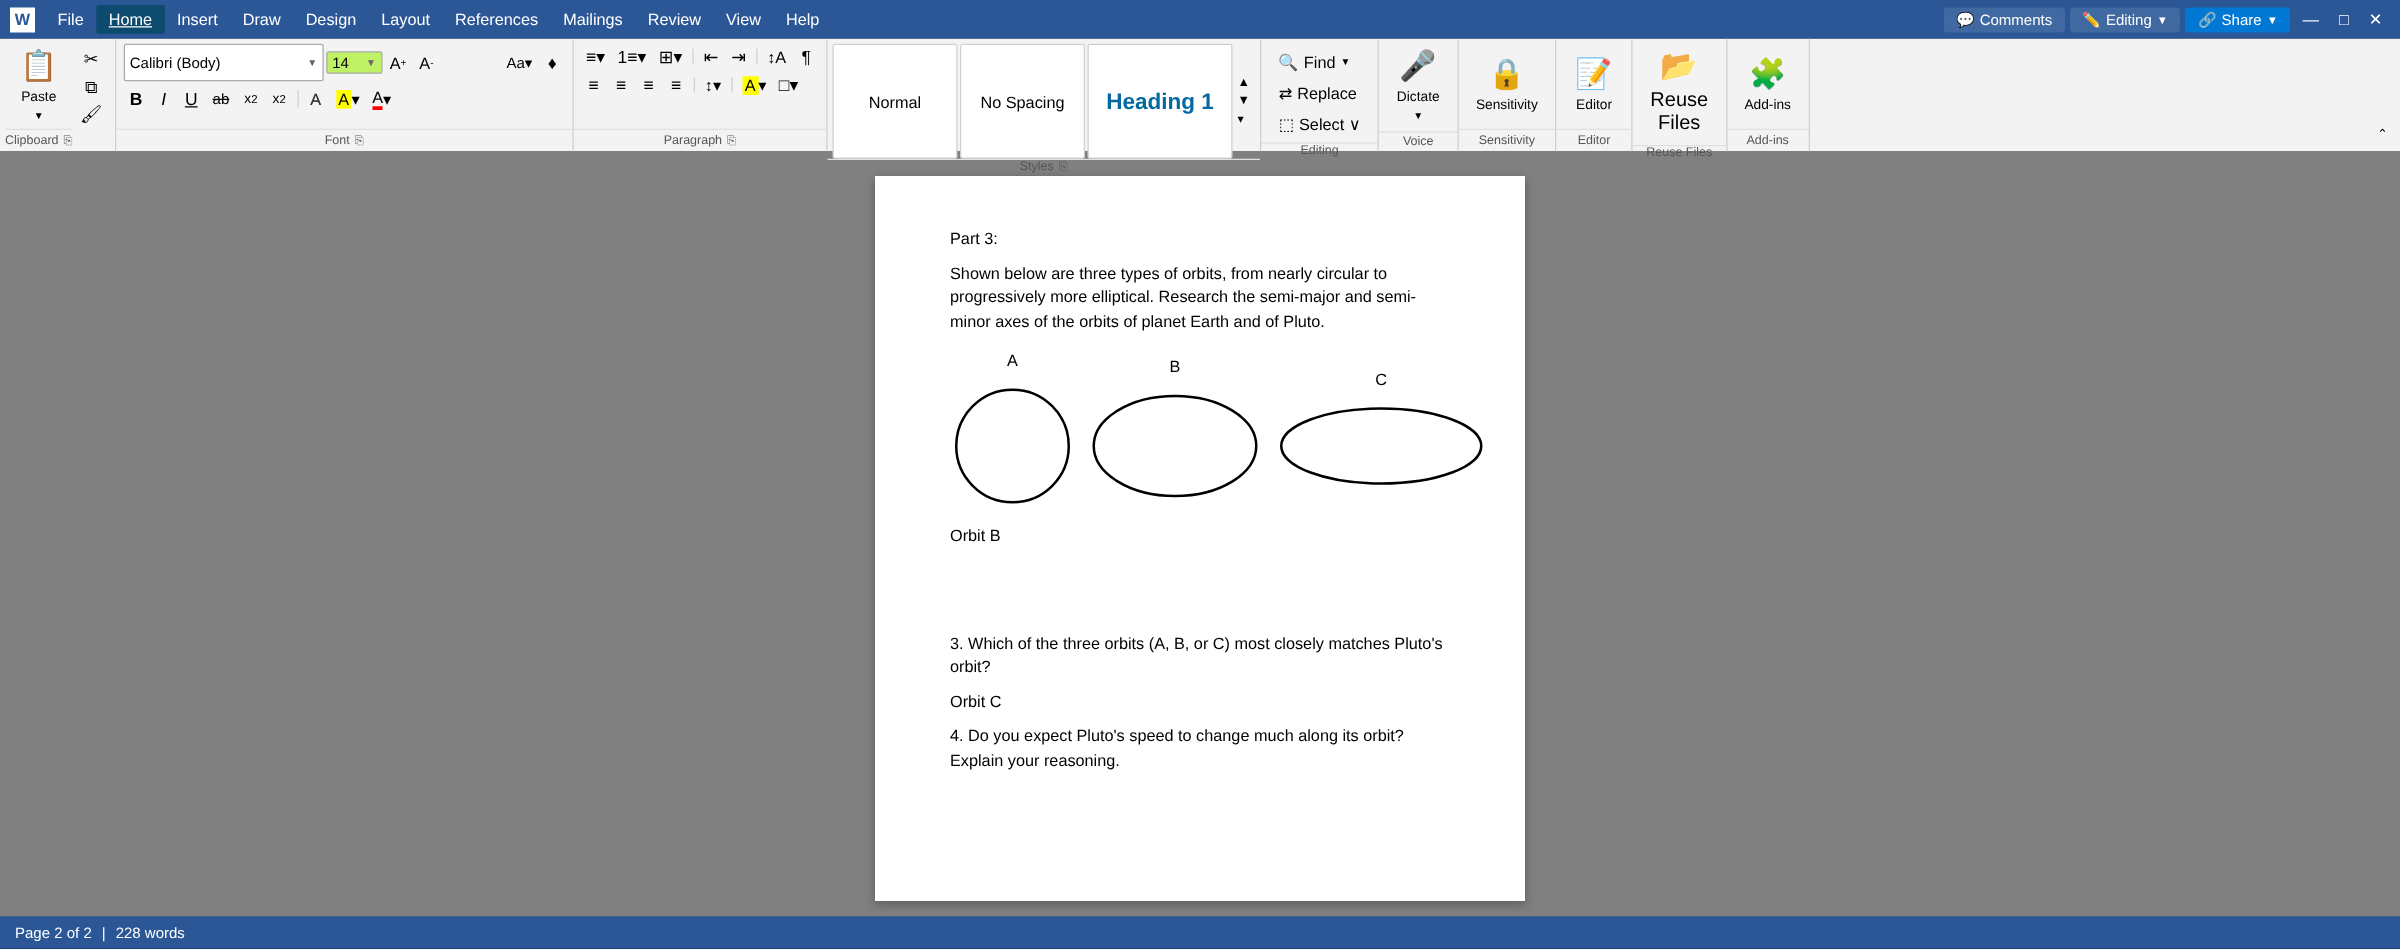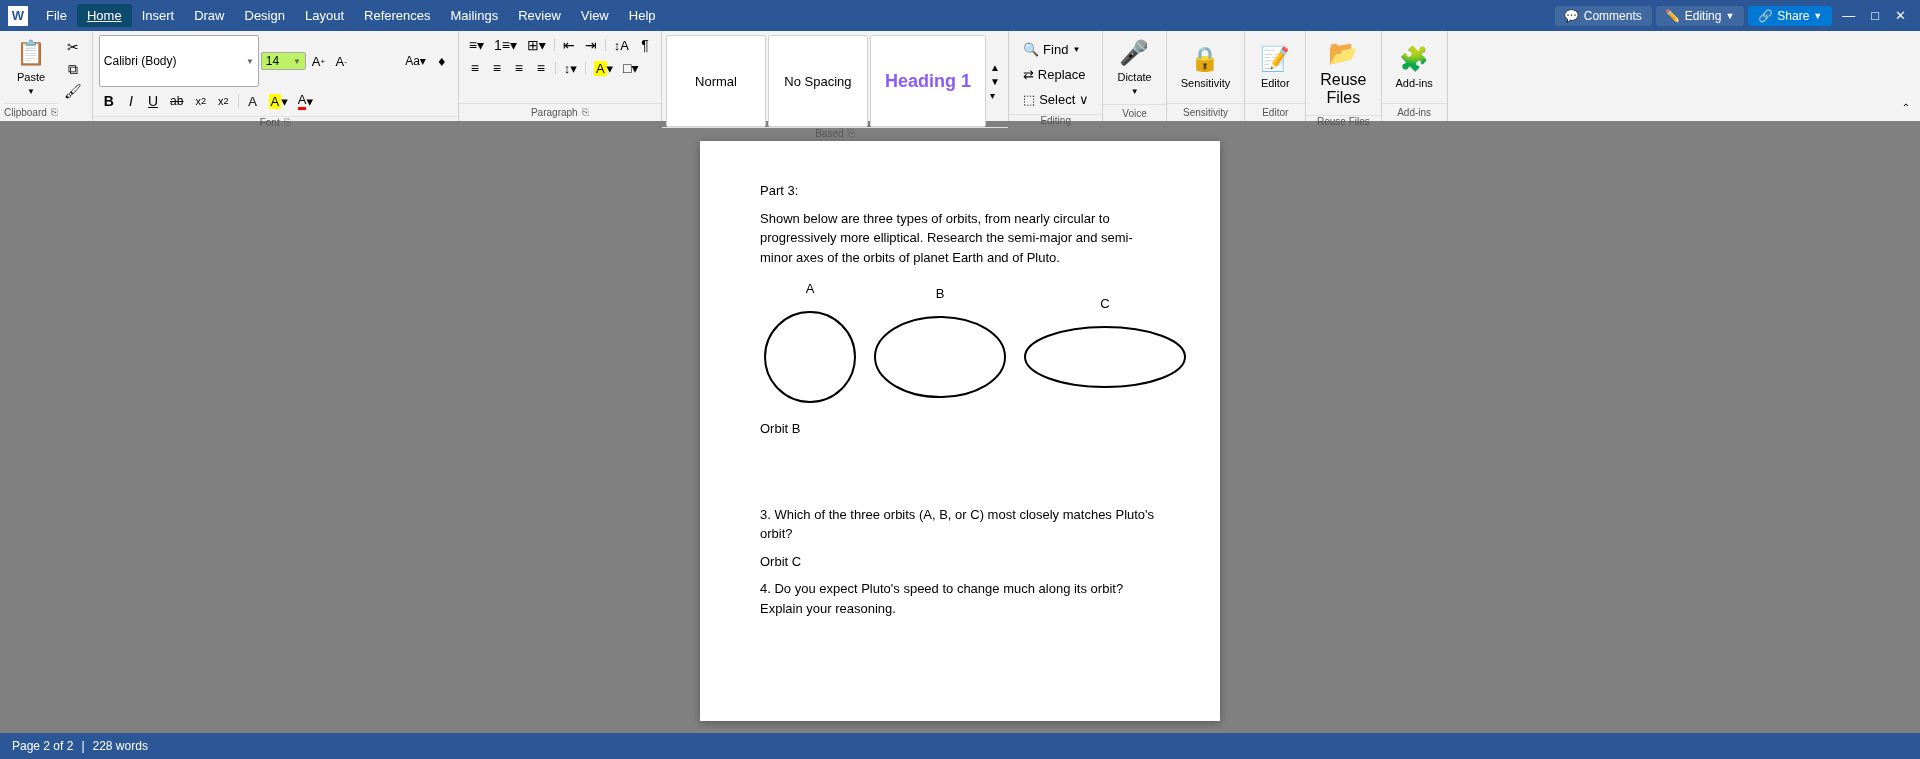--- a/index.html
+++ b/index.html
@@ -38,21 +38,21 @@
     }
     .menu-bar-btn.share-btn { background: #0078d4; }
 
     
     .font-selector {
       display: flex;
       align-items: center;
       background: white;
       border: 1px solid #aaa;
       border-radius: 2px;
-      padding: 18px 4px;
+      padding: 7px 4px;
       font-size: 13px;
       width: 160px;
       cursor: pointer;
     }
     .size-selector {
       display: flex;
       align-items: center;
       background: #bef264;
       border: 1px solid #aaa;
       border-radius: 2px;
@@ -85,21 +85,21 @@
       cursor: pointer;
       border: 1px solid #d0d0d0;
       background: white;
       border-radius: 2px;
       font-size: 13px;
       min-width: 100px;
       text-align: center;
       height: 92px;
       display: flex; align-items: center; justify-content: center;
     }
-    .style-item.heading { color: #8b5cf6; font-size: 18px; font-weight: bold; }
+    .style-item.heading { color: #0369a1; font-size: 18px; font-weight: bold; }
 
     .styles-scroll {
       display: flex;
       flex-direction: column;
       gap: 1px;
       padding: 2px;
     }
     .styles-scroll-btn {
       cursor: pointer;
       font-size: 10px;
@@ -368,21 +368,21 @@
             <span>Heading 1</span>
           </div>
         </div>
         <div class="styles-scroll">
           <div class="styles-scroll-btn">▲</div>
           <div class="styles-scroll-btn">▼</div>
           <div class="styles-scroll-btn">▾</div>
         </div>
       </div>
       <div class="band-label">
-        <span>Based</span>
+        <span>Styles</span>
         <span class="expand-icon">⎘</span>
       </div>
     </div>
   </div>
 
   <div class="band">
     <div class="band-content" style="flex-direction:column;align-items:flex-start;gap:4px;padding-top:8px;">
       <div class="edit-btn">
         <span>🔍</span>
         <span>Find</span>

